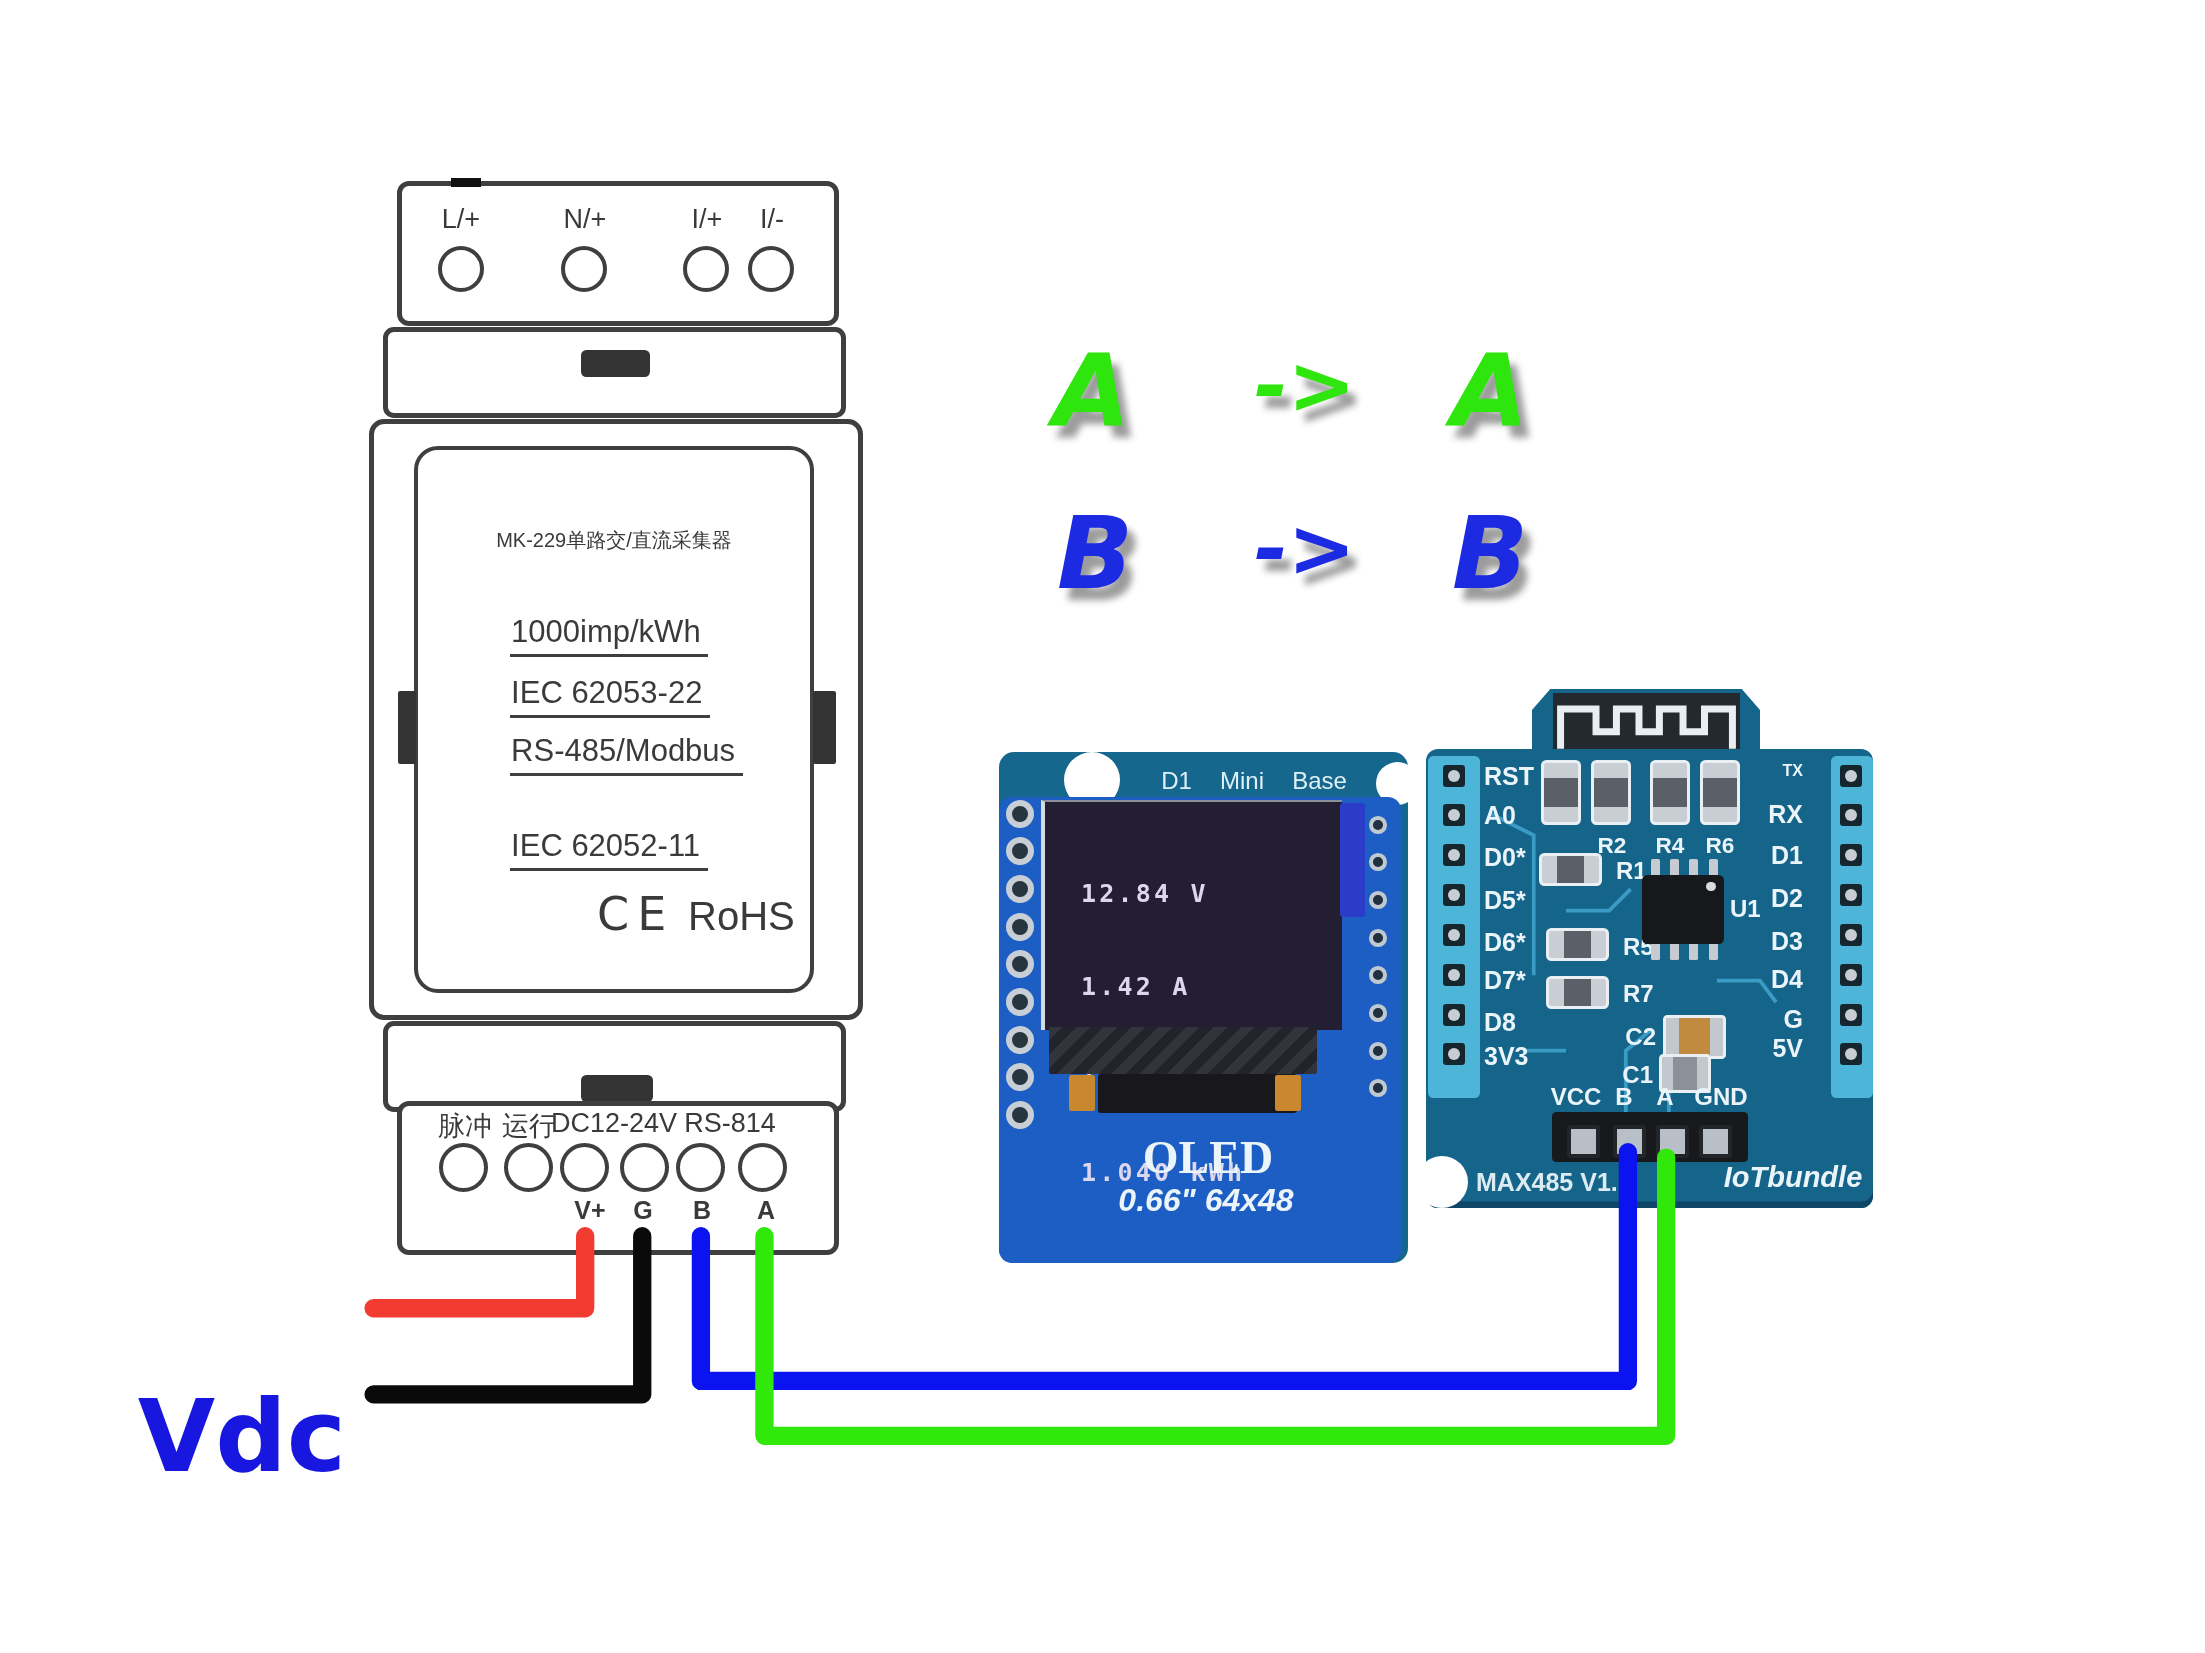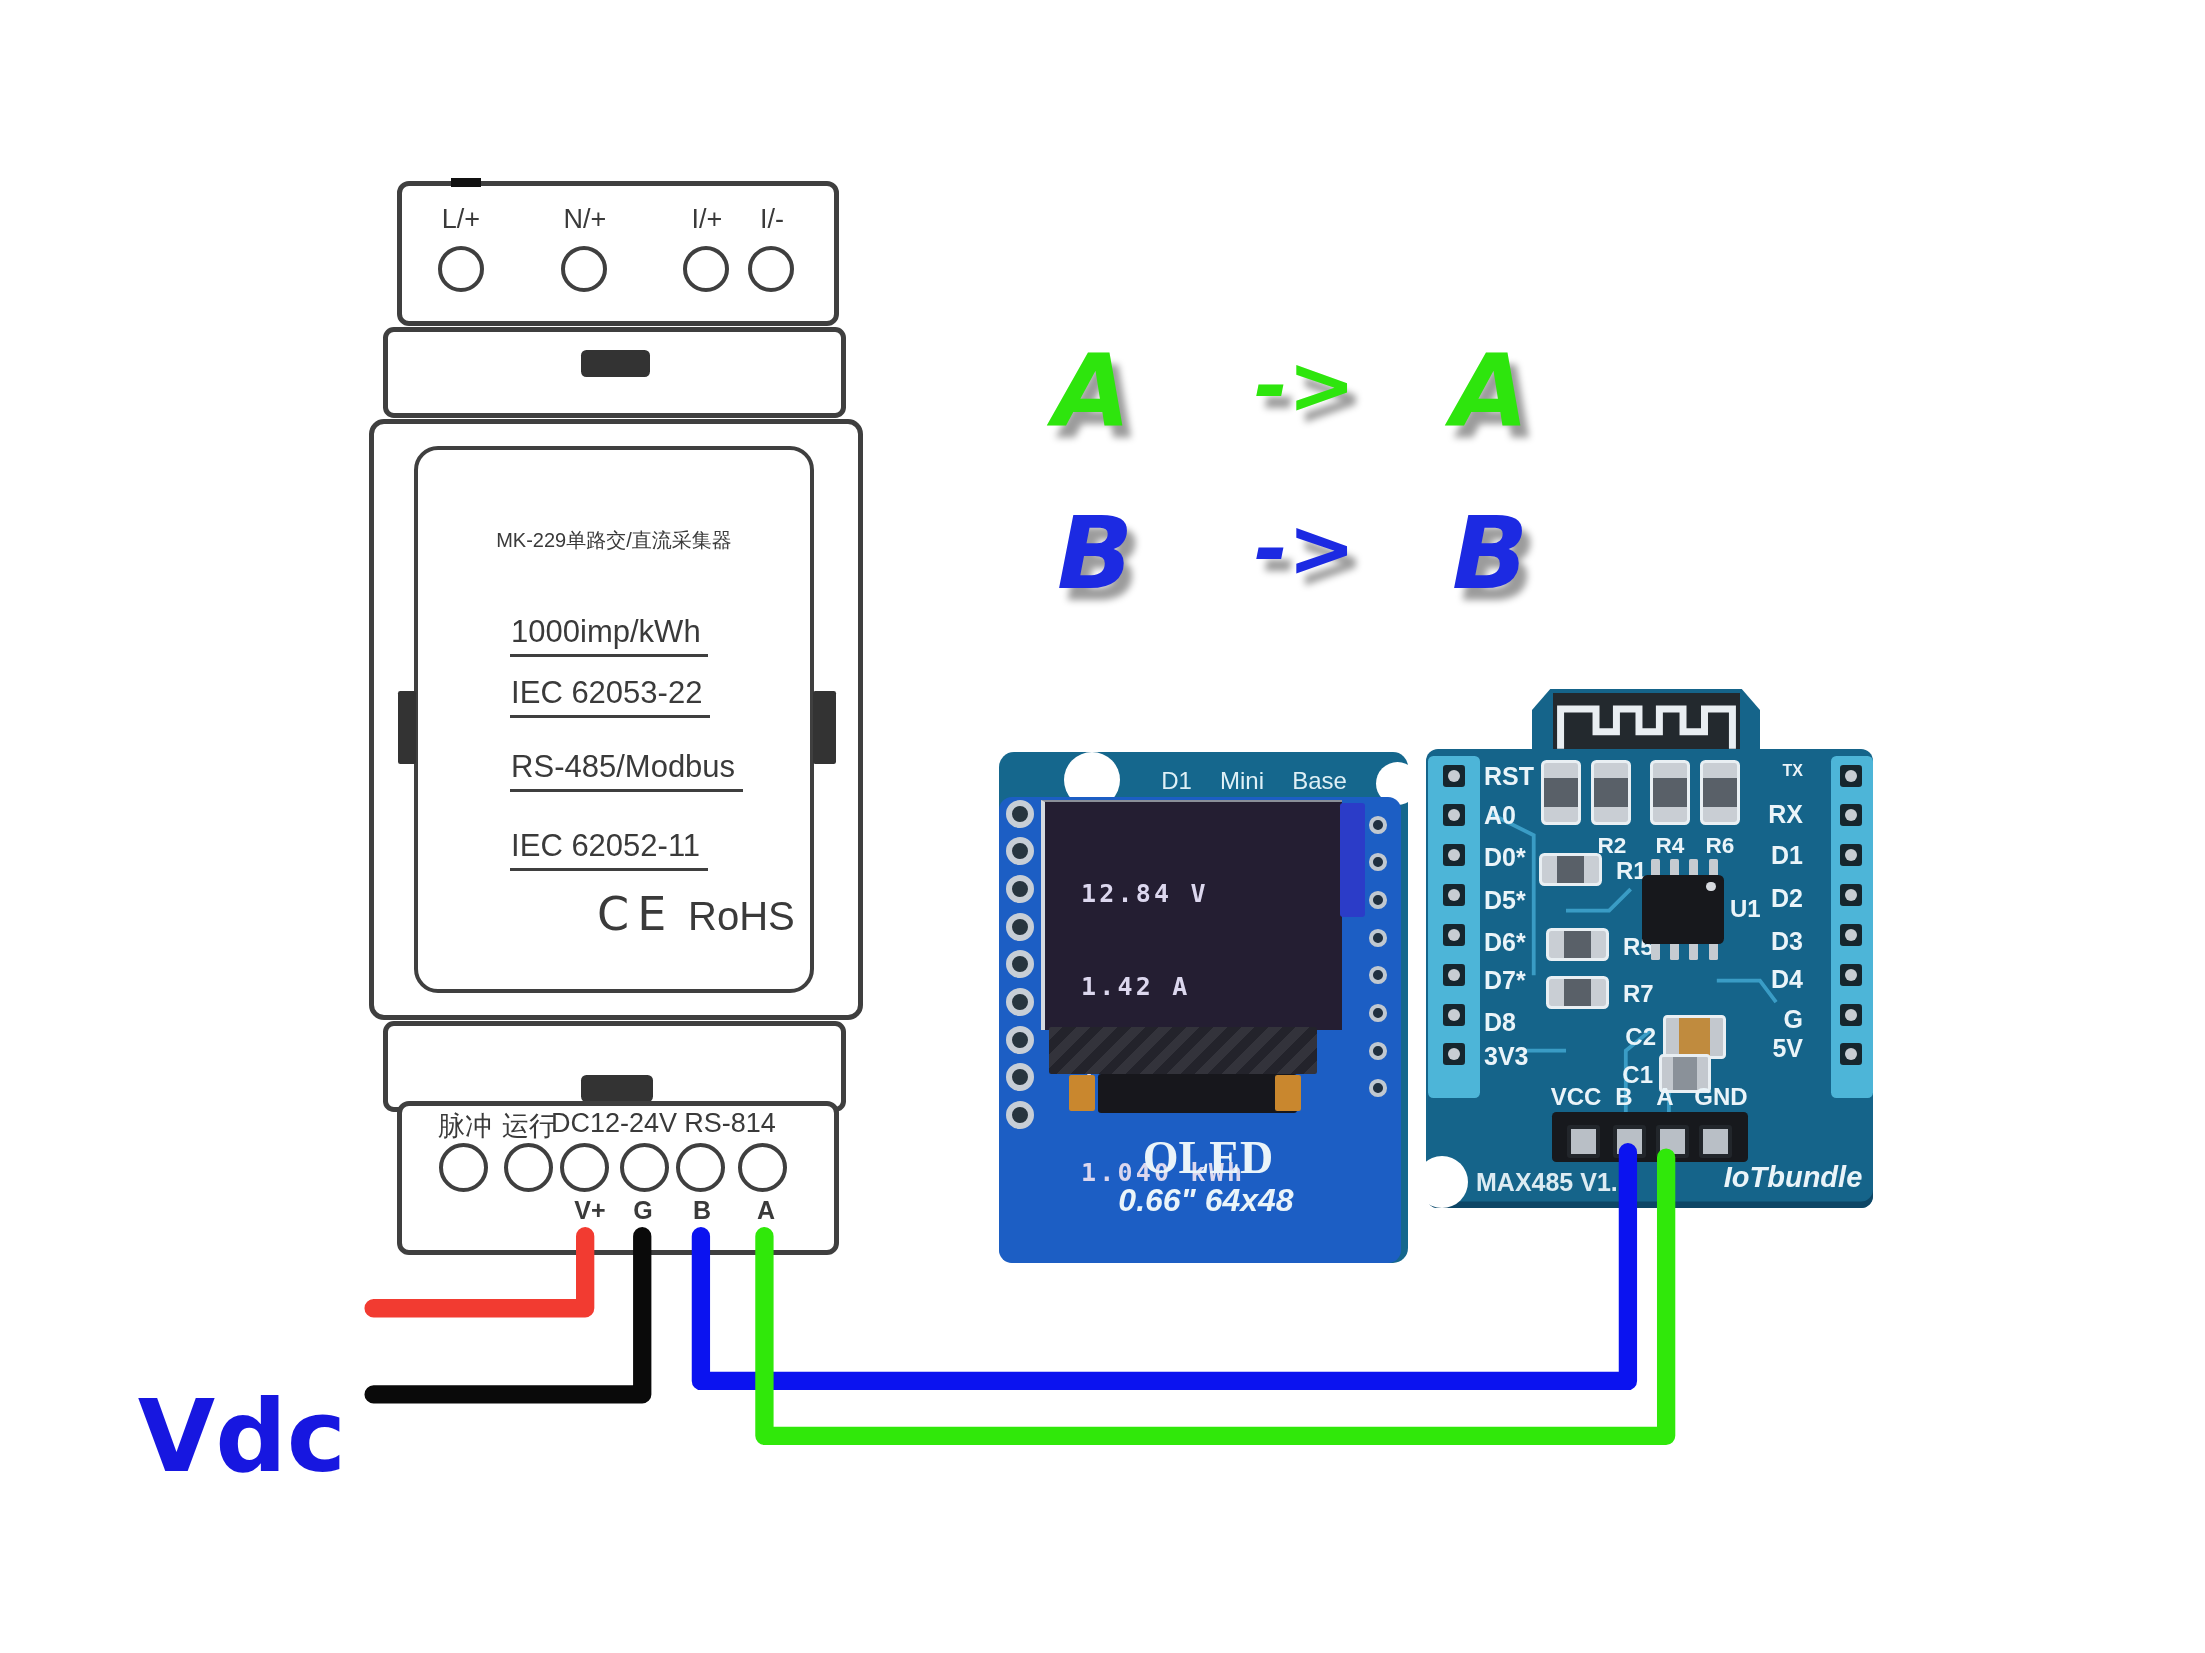--- a/index.html
+++ b/index.html
@@ -51,21 +51,21 @@
     <div class="term" style="left:748px;top:246px;"></div>
 
     <div class="mbox" style="left:383px;top:327px;width:453px;height:81px;border-radius:10.8px;"></div>
     <div class="slot" style="left:581px;top:350px;width:69px;height:27px;"></div>
 
     <div class="mbox" style="left:369px;top:419px;width:484px;height:591px;border-radius:15px;"></div>
     <div class="mbox" style="left:414px;top:446px;width:392px;height:539px;border-radius:24px;border-width:4.3px;"></div>
     <div class="mlbl" style="left:614px;top:491px;font-size:20px;margin-top:36px;">MK-229单路交/直流采集器</div>
     <div class="spec" style="left:510px;top:614px;">1000imp/kWh</div>
     <div class="spec" style="left:510px;top:675px;">IEC  62053-22</div>
-    <div class="spec" style="left:510px;top:749px;text-align:center;">RS-485/Modbus</div>
+    <div class="spec" style="left:510px;top:733px;text-align:center;">RS-485/Modbus</div>
     <div class="spec" style="left:510px;top:828px;">IEC  62052-11</div>
     <div class="abs" style="left:597px;top:887px;font-size:46px;color:#3a3a3a;font-family:'DejaVu Sans',sans-serif;letter-spacing:-3.2px;">C E</div>
     <div class="abs" style="left:688px;top:894px;font-size:40px;color:#3a3a3a;">RoHS</div>
 
     <div class="slot" style="left:398px;top:691px;width:18.3px;height:73px;border-radius:2.2px;"></div>
     <div class="slot" style="left:813px;top:691px;width:23px;height:73px;border-radius:2.2px;"></div>
 
     <div class="mbox" style="left:383px;top:1021px;width:453px;height:81px;border-radius:10.8px;"></div>
     <div class="slot" style="left:581px;top:1075px;width:72px;height:27px;"></div>
 

